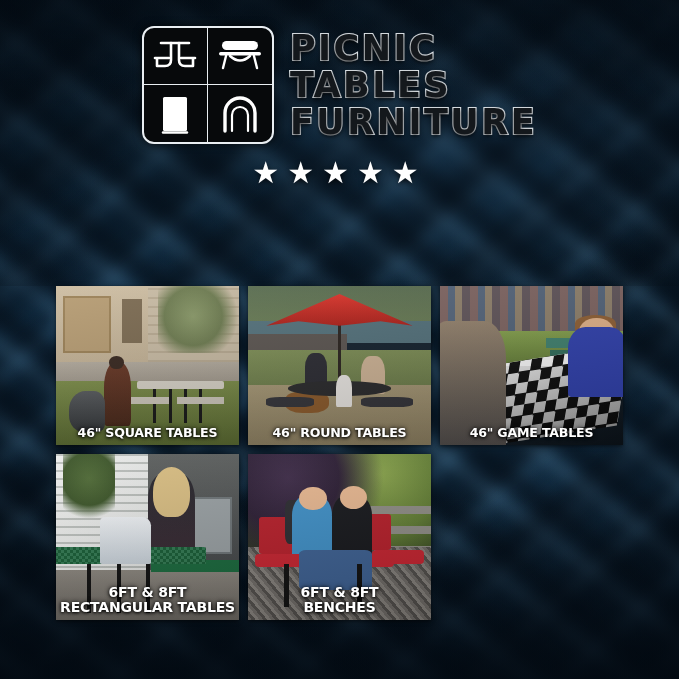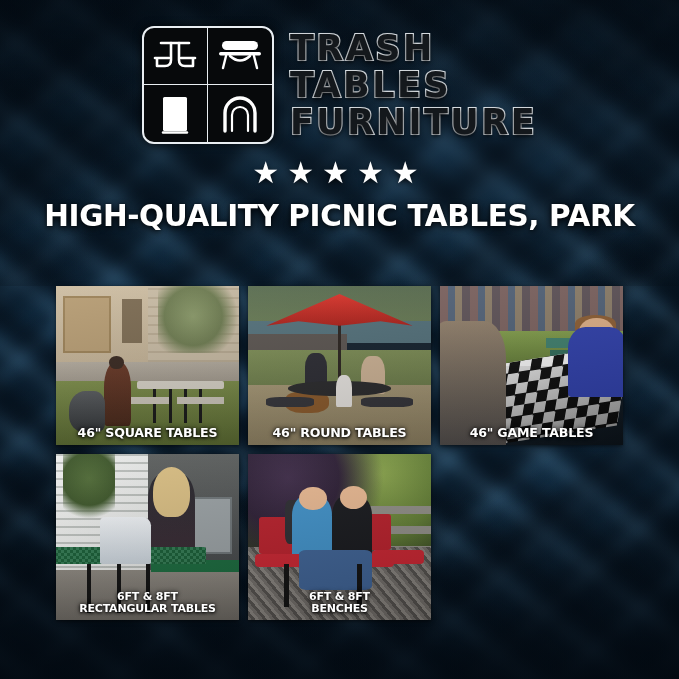--- a/index.html
+++ b/index.html
@@ -209,21 +209,21 @@
     text-align: center;
     color: #ffffff;
     font-family: "DejaVu Sans", sans-serif;
     font-weight: 700;
     font-size: 12.6px;
     line-height: 1.08;
     letter-spacing: -0.2px;
     text-shadow: 0 1px 3px rgba(0,0,0,0.95), 0 0 5px rgba(0,0,0,0.9);
     white-space: pre-line;
   }
-  .tile.two-line .caption { font-size: 11px; }
+  .tile.two-line .caption { font-size: 14px; }
 
   
   .sky      { position:absolute; left:0; right:0; }
   .obj      { position:absolute; }
 
   
   .t1-wall   { top:0; height:52%; background:linear-gradient(to bottom,#cdbda2,#c3b296); }
   .t1-door   { left:4%; top:6%; width:26%; height:36%; background:#b79d74; border:2px solid #9c8258;}
   .t1-win    { left:36%; top:8%; width:11%; height:28%; background:#7d6c53; }
   .t1-stone  { left:50%; top:0; width:50%; height:52%; background:
@@ -398,33 +398,32 @@
         <div class="logo-cell">
           <svg width="44" height="42" viewBox="0 0 44 42">
             <path d="M7 38 L7 20 A15 15 0 0 1 37 20 L37 38" fill="none" stroke="#ffffff" stroke-width="3.4" stroke-linecap="round"></path>
             <path d="M14 38 L14 22 A8 8 0 0 1 30 22 L30 38" fill="none" stroke="#ffffff" stroke-width="2.2" stroke-linecap="round"></path>
           </svg>
         </div>
 
       </div>
 
       <div class="logo-words">
-        <div class="logo-word">TRASH</div>
+        <div class="logo-word">PICNIC</div>
         <div class="logo-word">TABLES</div>
         <div class="logo-word">FURNITURE</div>
       </div>
 
     </div>
 
     <div class="stars">
       <span>★</span><span>★</span><span>★</span><span>★</span><span>★</span>
     </div>
 
     <div class="headline">
-      <span class="l1">HIGH-QUALITY PICNIC TABLES, PARK</span>
     </div>
 
     <div class="grid">
 
       <div class="tile">
         <div class="scene">
           <div class="sky obj t1-wall"></div>
           <div class="obj t1-stone"></div>
           <div class="obj t1-door"></div>
           <div class="obj t1-win"></div>

